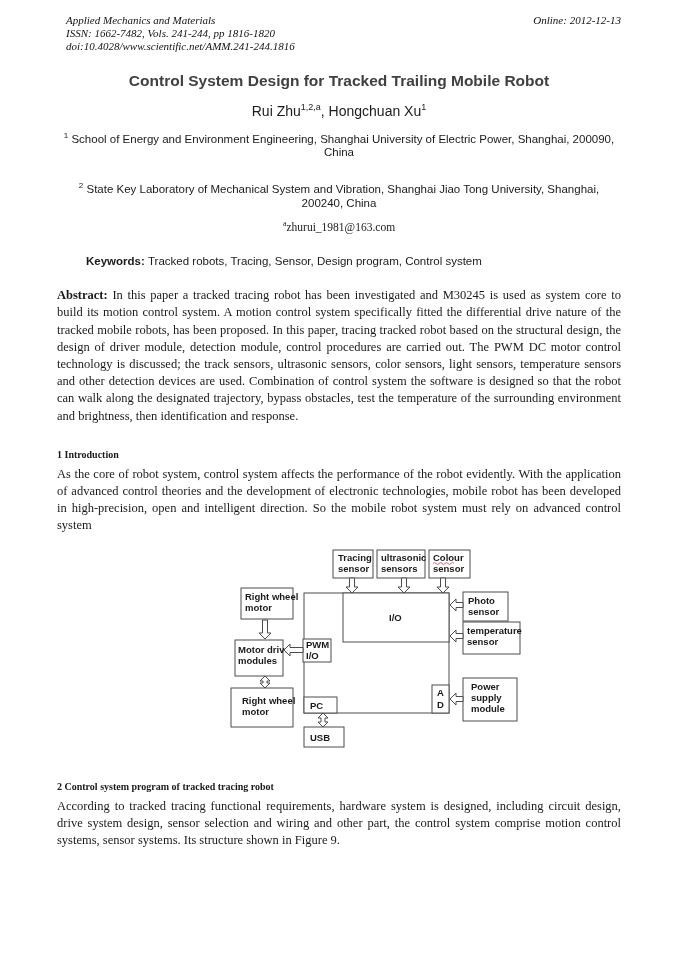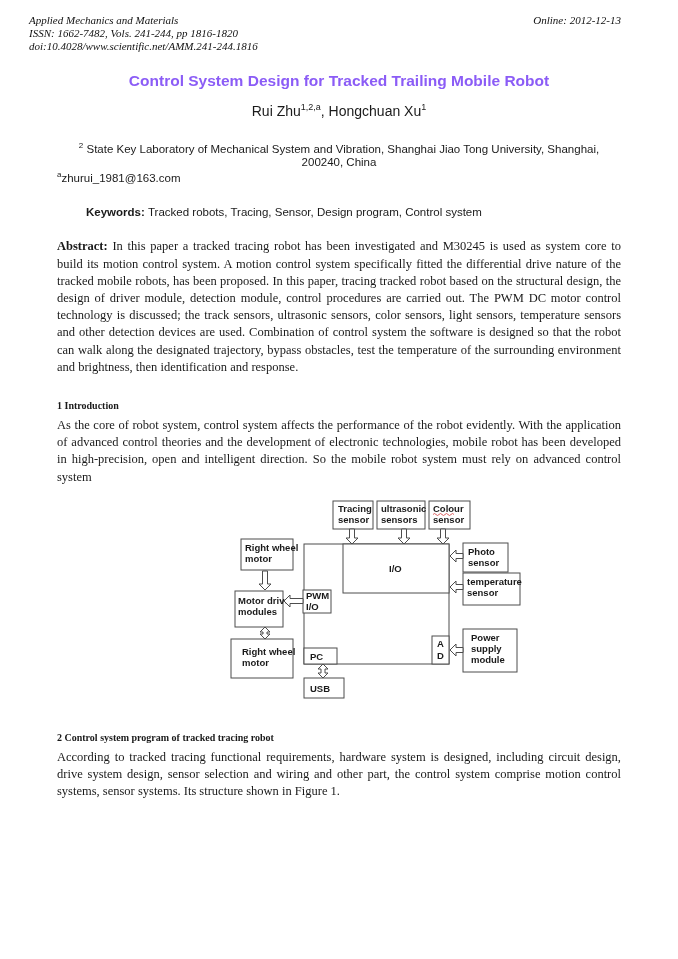--- a/index.html
+++ b/index.html
@@ -4,44 +4,44 @@
 <style>
   html,body{margin:0;padding:0;background:#ffffff;}
   .page{
     width:678px;height:959px;background:#ffffff;position:relative;
     color:#1a1a1a;overflow:hidden;
   }
   .content{padding:0 57px;}
   
   .jheader{
     display:flex;justify-content:space-between;align-items:flex-start;
-    padding:14px 57px 0 29px;
+    padding:14px 57px 0 66px;
     font-family:"Liberation Serif",serif;font-style:italic;
     font-size:11px;line-height:13px;color:#111;
   }
   
   .title{
     margin-top:19px;text-align:center;
     font-family:"Liberation Sans",sans-serif;font-weight:bold;
-    font-size:15.5px;color:#8b5cf6;
+    font-size:15.5px;color:#404040;
   }
   .authors{
     margin-top:12px;text-align:center;
     font-family:"Liberation Sans",sans-serif;font-size:14px;
   }
   .authors sup{font-size:9px;}
   .affil{
     margin-top:10px;text-align:center;
     font-family:"Liberation Sans",sans-serif;font-size:11.5px;line-height:14px;
   }
   .affil sup,.email sup{font-size:8px;}
   .affil.second{margin-top:20px;}
   .email{
-    margin-top:1px;
-    font-family:Liberation Sans, sans-serif;font-size:11.5px;
+    margin-top:9px;text-align:center;
+    font-family:Liberation Serif, serif;font-size:11.5px;
   }
   
   .keywords{
     margin-top:22px;
     font-family:"Liberation Sans",sans-serif;font-size:11.5px;margin-left:29px;
   }
   
   .bodytext{
     margin:16px 0 0 0;
     font-family:"Liberation Serif",serif;font-size:12.5px;line-height:17.2px;
@@ -80,20 +80,21 @@
     </div>
     <div>Online: 2012-12-13</div>
   </div>
 
   <div class="content">
 
     <div class="title">Control System Design for Tracked Trailing Mobile Robot</div>
 
     <div class="authors"><span>Rui Zhu</span><sup>1,2,a</sup><span>, </span><span>Hongchuan Xu</span><sup>1</sup></div>
 
+    <div class="affil"><sup>1</sup><span> School of Energy and Environment Engineering, Shanghai University of Electric Power, Shanghai, 200090, China</span></div>
 
     <div class="affil second"><sup>2</sup><span> State Key Laboratory of Mechanical System and Vibration, Shanghai Jiao Tong University, Shanghai, 200240, China</span></div>
 
     <div class="email"><sup>a</sup><span>zhurui_1981@163.com</span></div>
 
     <div class="keywords"><b>Keywords: </b><span>Tracked robots, Tracing, Sensor, Design program, Control system</span></div>
 
     <p class="bodytext" style="margin-top:20px;"><b>Abstract: </b><span>In this paper a tracked tracing robot has been investigated and M30245 is used as system core to build its motion control system. A motion control system specifically fitted the differential drive nature of the tracked mobile robots, has been proposed. In this paper, tracing tracked robot based on the structural design, the design of driver module, detection module, control procedures are carried out. The PWM DC motor control technology is discussed; the track sensors, ultrasonic sensors, color sensors, light sensors, temperature sensors and other detection devices are used. Combination of control system the software is designed so that the robot can walk along the designated trajectory, bypass obstacles, test the temperature of the surrounding environment and brightness, then identification and response.</span></p>
 
     <p class="sechead">1 Introduction</p>
@@ -167,15 +168,15 @@
         <rect class="box" x="246" y="133" width="54" height="43"></rect>
         <text x="254" y="145">Power</text>
         <text x="254" y="156">supply</text>
         <text x="254" y="167">module</text>
         <path class="arrow" d="M246 151.5 H239 V148 L233 154 L239 160 V156.5 H246 Z"></path>
       </svg>
     </div>
 
 
     <p class="sechead" style="margin-top:26px;">2 Control system program of tracked tracing robot</p>
-    <p class="bodytext">According to tracked tracing functional requirements, hardware system is designed, including circuit design, drive system design, sensor selection and wiring and other part, the control system comprise motion control systems, sensor systems. Its structure shown in Figure 1.</p>
+    <p class="bodytext">According to tracked tracing functional requirements, hardware system is designed, including circuit design, drive system design, sensor selection and wiring and other part, the control system comprise motion control systems, sensor systems. Its structure shown in Figure 9.</p>
   </div>
 </div>
 
 </body></html>

